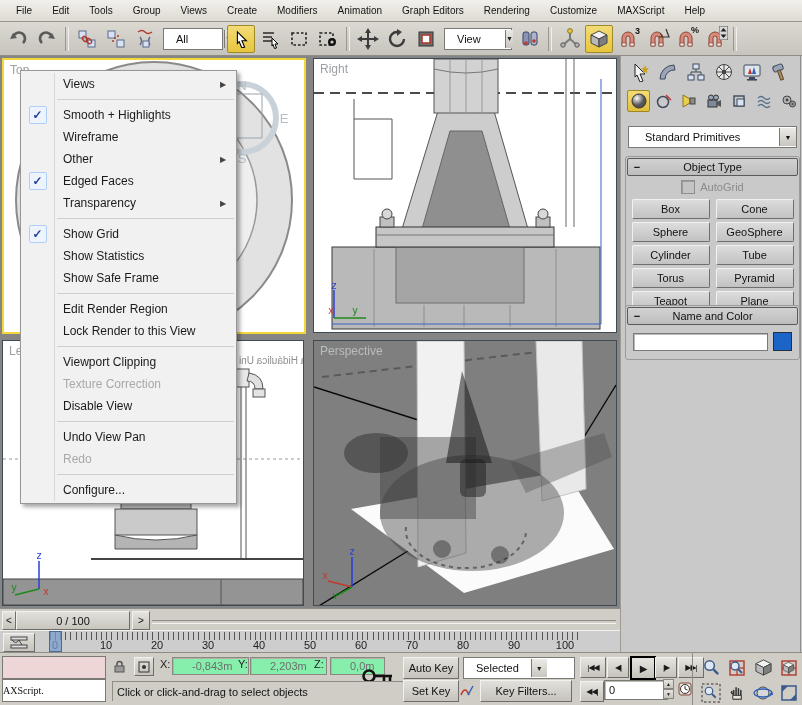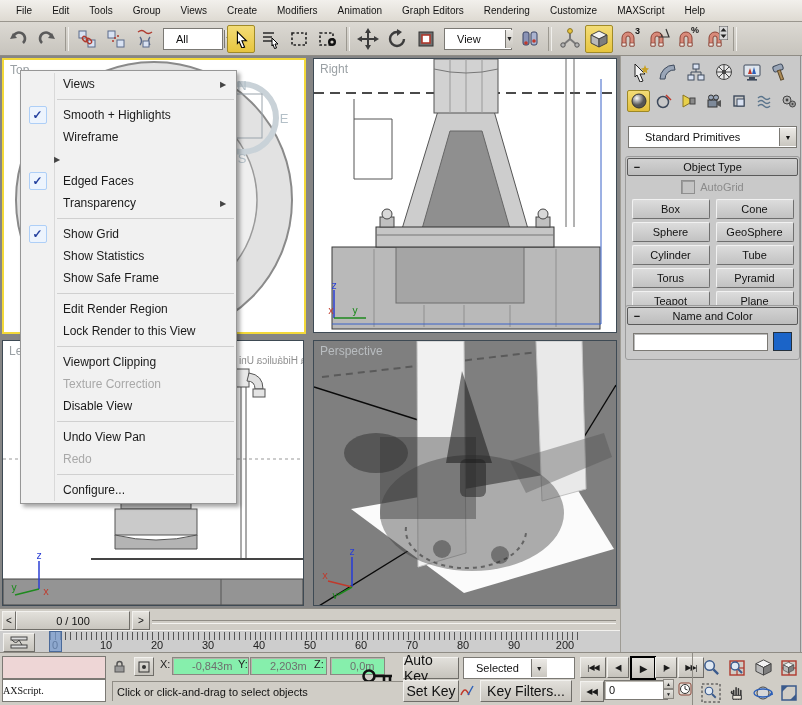--- a/index.html
+++ b/index.html
@@ -92,21 +92,21 @@
   .sunk{background:#fff;border:1px solid #7b7974;box-shadow:inset 1px 1px 0 #bdbab3}
   #listener-pink{left:2px;top:3px;width:102px;height:21px;background:#eed6d6;border:1px solid #7b7974}
   #listener-white{left:2px;top:26px;width:102px;height:21px;background:#fff;border:1px solid #7b7974;
                   font-family:Liberation Serif, serif;font-size:10px;display:flex;align-items:center;overflow:hidden}
   .coordfield{height:16px;background:#86efac;border:1px solid #8a8781;box-shadow:inset 1px 1px 0 #b5b2ab;
               color:#6e6e6e;display:flex;align-items:center;padding-left:19px;overflow:hidden;white-space:nowrap}
   .coordlbl{color:#222;display:flex;align-items:center}
   #prompt{left:112px;top:28px;width:288px;height:19px;display:flex;align-items:center;padding-left:4px;color:#111;
           border-top:1px solid #8f8c85;border-left:1px solid #8f8c85;background:#d0cdc6}
   .skbtn{background:linear-gradient(#e2e0db,#c6c3bc);border:1px solid;border-color:#f2f1ee #6f6d68 #6f6d68 #f2f1ee;
-         display:flex;align-items:center;justify-content:center;font-size:14px}
+         display:flex;align-items:center;justify-content:center;font-size:11px}
   .pbtn{background:linear-gradient(#e6e4df,#c6c3bc);border:1px solid;border-color:#f2f1ee #6f6d68 #6f6d68 #f2f1ee;
         display:flex;align-items:center;justify-content:center;font-size:8px;letter-spacing:-1px;color:#1a1a1a}
   .pbtn.play{border:2px solid #000;font-size:10px}
   #framefield{left:604px;top:27px;width:58px;height:18px;display:flex;align-items:center;padding-left:4px}
   .spin{width:11px;height:20px;display:flex;flex-direction:column}
   .spin span{flex:1;background:linear-gradient(#e6e4df,#c6c3bc);border:1px solid #8a8781;font-size:5px;
              display:flex;align-items:center;justify-content:center;color:#222}
   #navcluster{position:absolute;left:692px;top:0;width:110px;height:53px;border-left:1px solid #8f8c85}
   .navbtn{position:absolute;width:24px;height:23px;display:flex;align-items:center;justify-content:center}
 </style>
@@ -448,20 +448,21 @@
       <span class="lbl">Smooth + Highlights</span>
       <span class="subarr"></span>
     </div>
   <div class="mi">
       <span class="gut"></span>
       <span class="lbl">Wireframe</span>
       <span class="subarr"></span>
     </div>
   <div class="mi">
       <span class="gut"></span>
+      <span class="lbl">Other</span>
       <span class="subarr">▶</span>
     </div>
   <div class="mi">
       <span class="gut">
         <span class="chk">✓</span>
       </span>
       <span class="lbl">Edged Faces</span>
       <span class="subarr"></span>
     </div>
   <div class="mi">
@@ -692,21 +693,21 @@
   <span class="rnum" style="left:55px">0</span>
   <span class="rnum" style="left:106px">10</span>
   <span class="rnum" style="left:157px">20</span>
   <span class="rnum" style="left:208px">30</span>
   <span class="rnum" style="left:259px">40</span>
   <span class="rnum" style="left:310px">50</span>
   <span class="rnum" style="left:361px">60</span>
   <span class="rnum" style="left:412px">70</span>
   <span class="rnum" style="left:463px">80</span>
   <span class="rnum" style="left:514px">90</span>
-  <span class="rnum" style="left:565px">200</span>
+  <span class="rnum" style="left:565px">100</span>
   <span id="tbhandle"></span>
 </div>
 
 <div id="statusbar" class="abs">
   <span class="abs" id="listener-pink"></span>
   <span class="abs" id="listener-white">AXScript.</span>
 
   <span class="abs" style="left:112px;top:6px">
     <svg width="15" height="15" viewBox="0 0 15 15">
         <rect x="3" y="7" width="9" height="6" fill="#9a9a9a" stroke="#555"></rect>

